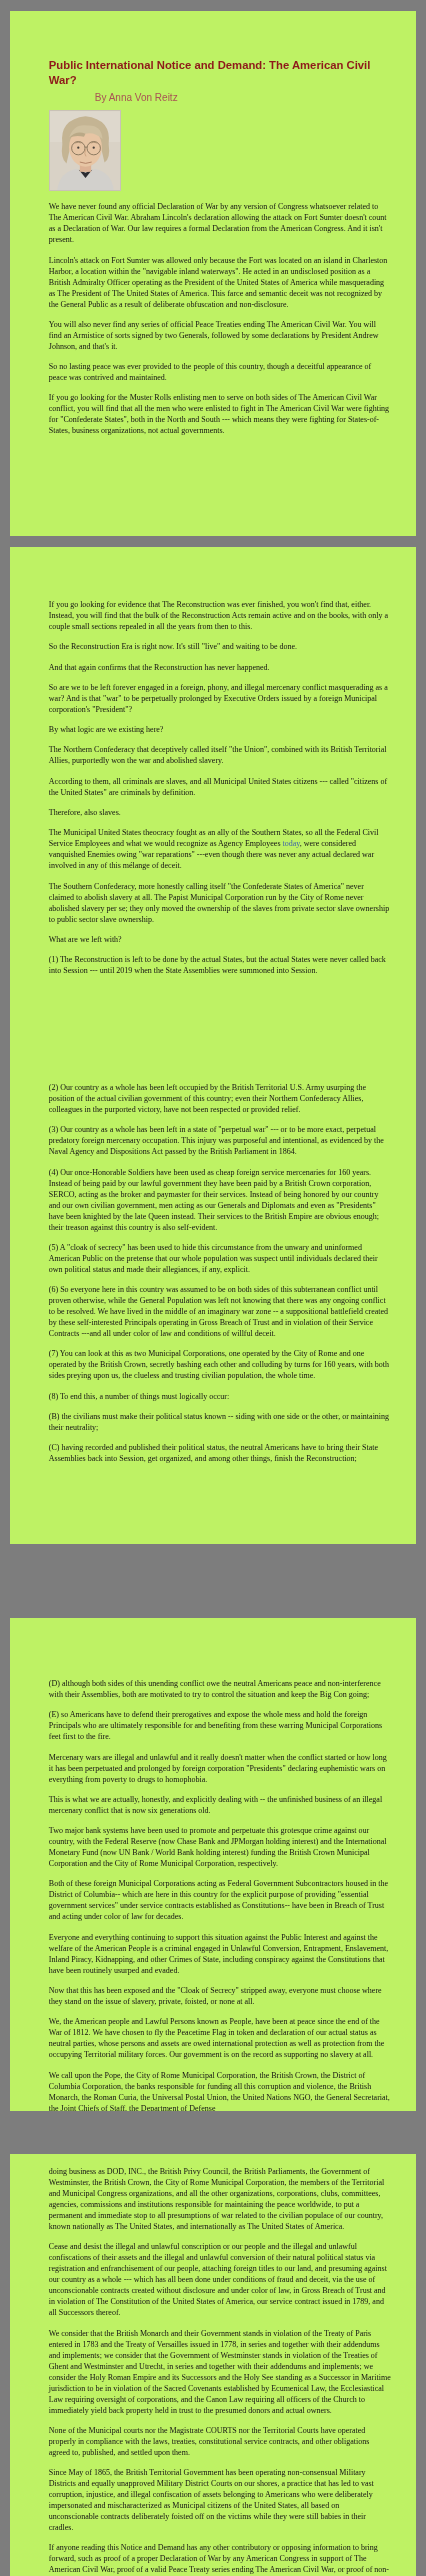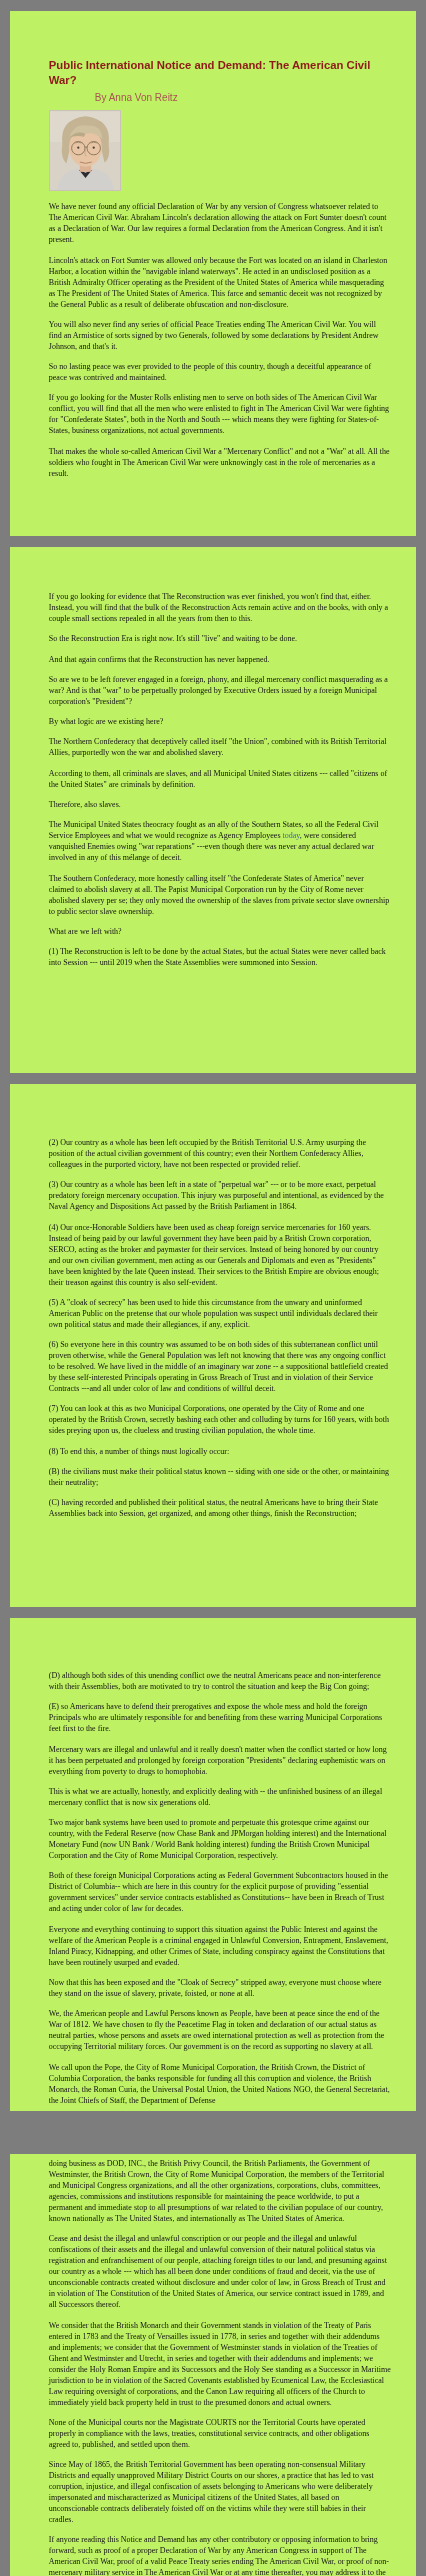--- a/index.html
+++ b/index.html
@@ -8,21 +8,21 @@
     background:#7d7d7d;
     font-family:"Liberation Serif",serif;
   }
   .canvas{position:relative;width:427px;height:3230px;}
   .page{
     position:absolute;left:9.8px;width:406px;background:#bef264;
     overflow:hidden;
   }
   #page-1{top:10.8px;height:525px;}
   #page-2{top:547px;height:526px;}
-  #page-3{top:1084px;height:523px;}
+  #page-3{top:1021px;height:523px;}
   #page-4{top:1618px;height:493px;}
   #page-5{top:2154px;height:523px;}
   .content{padding:0 25px 0 39px;}
   #page-1 .content{padding-top:47px;}
   #page-2 .content{padding-top:40px;}
   #page-3 .content{padding-top:49px;}
   #page-4 .content{padding-top:48px;}
   #page-5 .content{}
   .title{
     font-family:"Liberation Sans",sans-serif;
@@ -33,21 +33,21 @@
     font-family:"Liberation Sans",sans-serif;
     font-size:10px;line-height:8.8px;color:#a85454;
     margin:0 0 7.2px 0;
     padding-left:46px;
   }
   .photo{width:72px;height:81px;margin:0 0 10.3px 0;overflow:hidden;border:0.5px solid #c9c2b6;box-sizing:border-box;}
   .content p{
     margin:9.3px 0;font-size:8px;line-height:11px;color:#121212;
     text-align:left;
   }
-  .content p:first-child{margin-top:4px;}
+  .content p:first-child{margin-top:12px;}
   .link{color:#3e64a8;text-decoration:none;cursor:pointer;}
 </style>
 </head>
 <body>
 
 <div class="canvas">
 
   <div class="page" id="page-1">
     <div class="content">
       <h1 class="title">Public International Notice and Demand: The American Civil War?</h1>
@@ -81,21 +81,20 @@
           <path d="M69,74 Q66,84 70,88" stroke="#c49a78" stroke-width="1.4" fill="none"></path>
 
           <path d="M58,99 Q69,104 81,99" stroke="#ad7e62" stroke-width="1.8" fill="none"></path>
         </svg>
       </div>
       <p>We have never found any official Declaration of War by any version of Congress whatsoever related to The American Civil War.  Abraham Lincoln's declaration allowing the attack on Fort Sumter doesn't count as a Declaration of War.  Our law requires a formal Declaration from the American Congress.  And it isn't present.</p>
       <p>Lincoln's attack on Fort Sumter was allowed only because the Fort was located on an island in Charleston Harbor, a location within the "navigable inland waterways".  He acted in an undisclosed position as a British Admiralty Officer operating as the President of the United States of America while masquerading as The President of The United States of America.  This farce and semantic deceit was not recognized by the General Public as a result of deliberate obfuscation and non-disclosure.</p>
       <p>You will also never find any series of official Peace Treaties ending The American Civil War. You will find an Armistice of sorts signed by two Generals, followed by some declarations by President Andrew Johnson, and that's it.</p>
       <p>So no lasting peace was ever provided to the people of this country, though a deceitful appearance of peace was contrived and maintained.</p>
       <p>If you go looking for the Muster Rolls enlisting men to serve on both sides of The American Civil War conflict,  you will find that all the men who were enlisted to fight in The American Civil War were fighting for "Confederate States", both in the North and South --- which means they were fighting for States-of-States, business organizations, not actual governments.</p>
-      <p>That makes the whole so-called American Civil War a "Mercenary Conflict" and not a "War" at all.  All the soldiers who fought in The American Civil War were unknowingly cast in the role of mercenaries as a result.</p>
     </div>
   </div>
 
   <div class="page" id="page-2">
     <div class="content">
       <p>If you go looking for evidence that The Reconstruction was ever finished, you won't find that, either.  Instead, you will find that the bulk of the Reconstruction Acts remain active and on the books, with only a couple small sections repealed in all the years from then to this.</p>
       <p>So the Reconstruction Era is right now.  It's still "live" and waiting to be done.</p>
       <p>And that again confirms that the Reconstruction has never happened.</p>
       <p>So are we to be left forever engaged in a foreign, phony, and illegal mercenary conflict masquerading as a war?  And is that "war" to be perpetually prolonged by Executive Orders issued by a foreign Municipal  corporation's "President"?</p>
       <p>By what logic are we existing here?</p>

